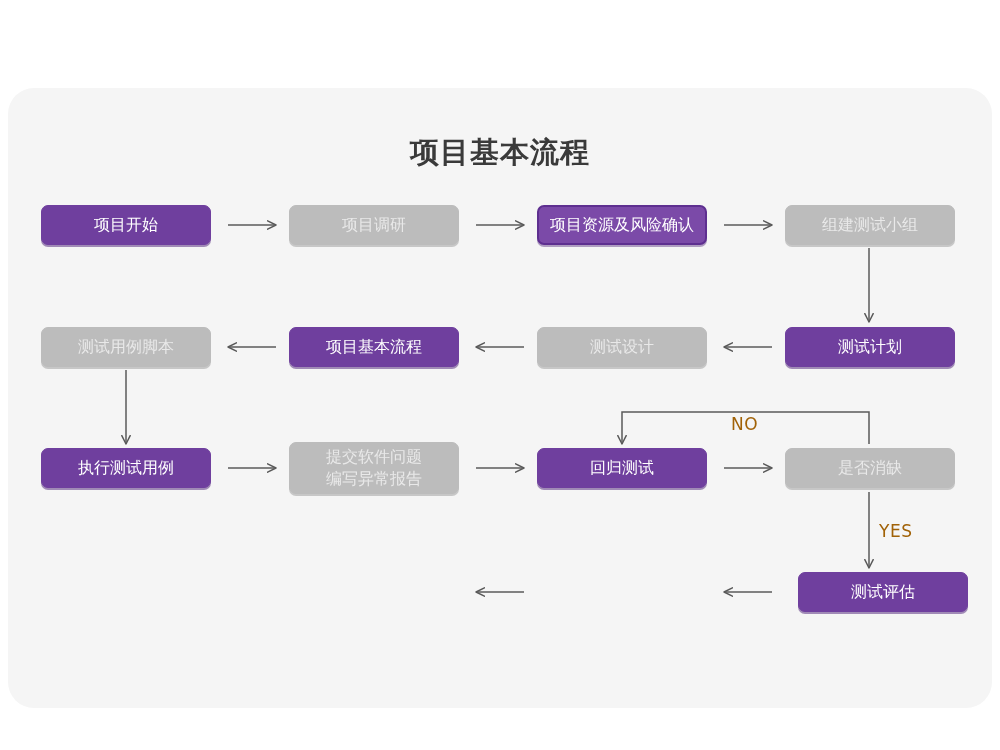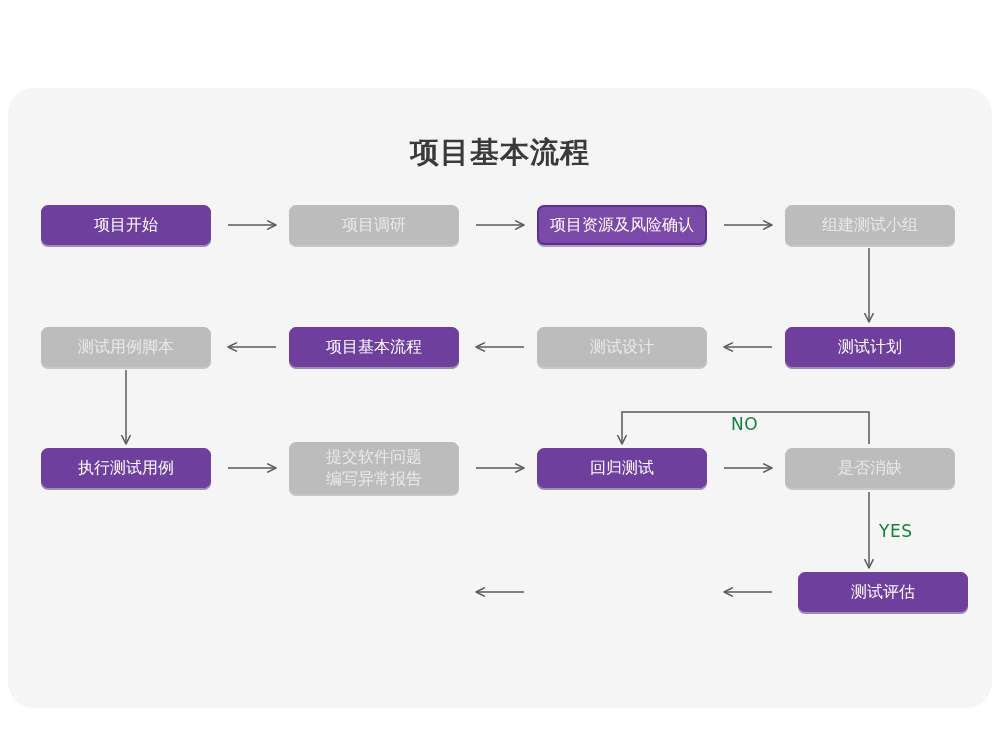--- a/index.html
+++ b/index.html
@@ -71,21 +71,21 @@
   .node.gray {
     background: #bcbcbc;
     color: #e9e9e9;
     border: 1px solid #bcbcbc;
     box-shadow: 0 2px 0 rgba(160, 160, 160, 0.55);
   }
 
   .edge-label {
     position: absolute;
     font-size: 17px;
-    color: #15803d;
+    color: #a16207;
     letter-spacing: 0.5px;
   }
 
   #wires {
     position: absolute;
     left: 0;
     top: 0;
     width: 1000px;
     height: 750px;
     pointer-events: none;

